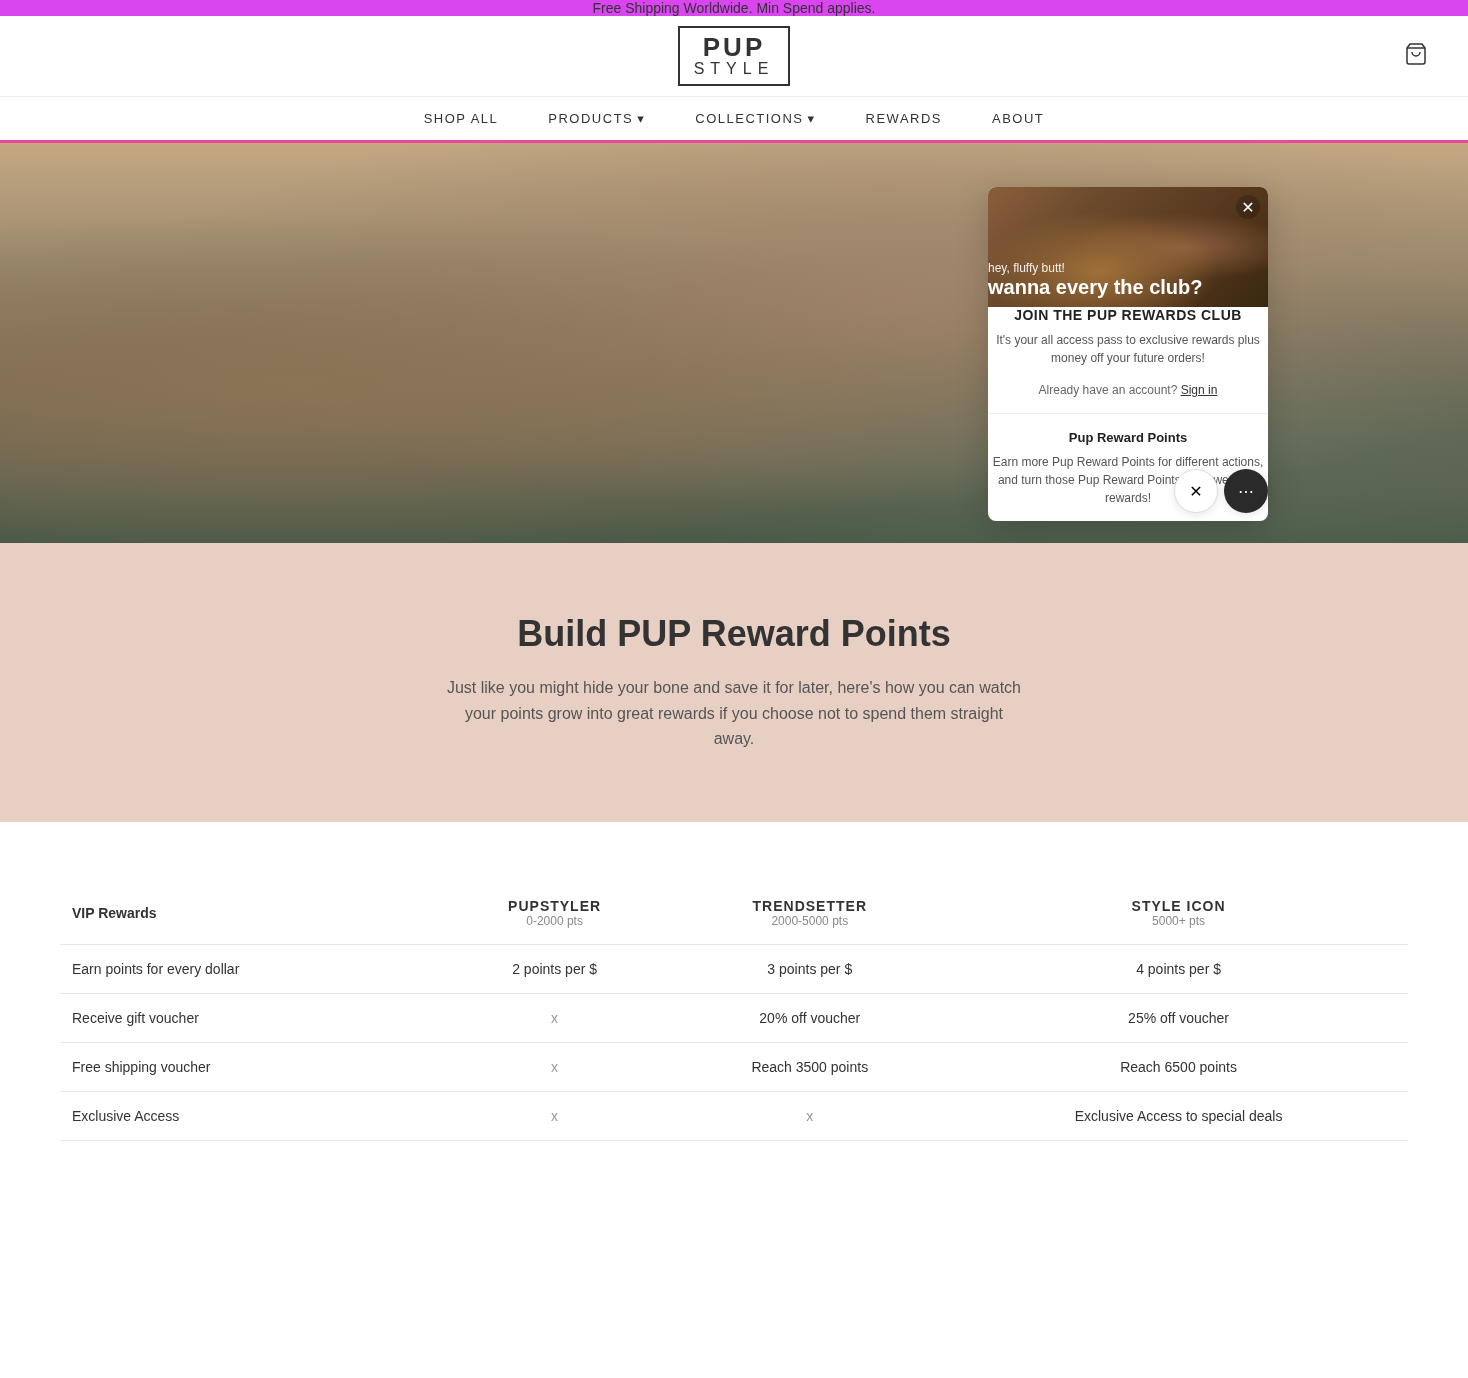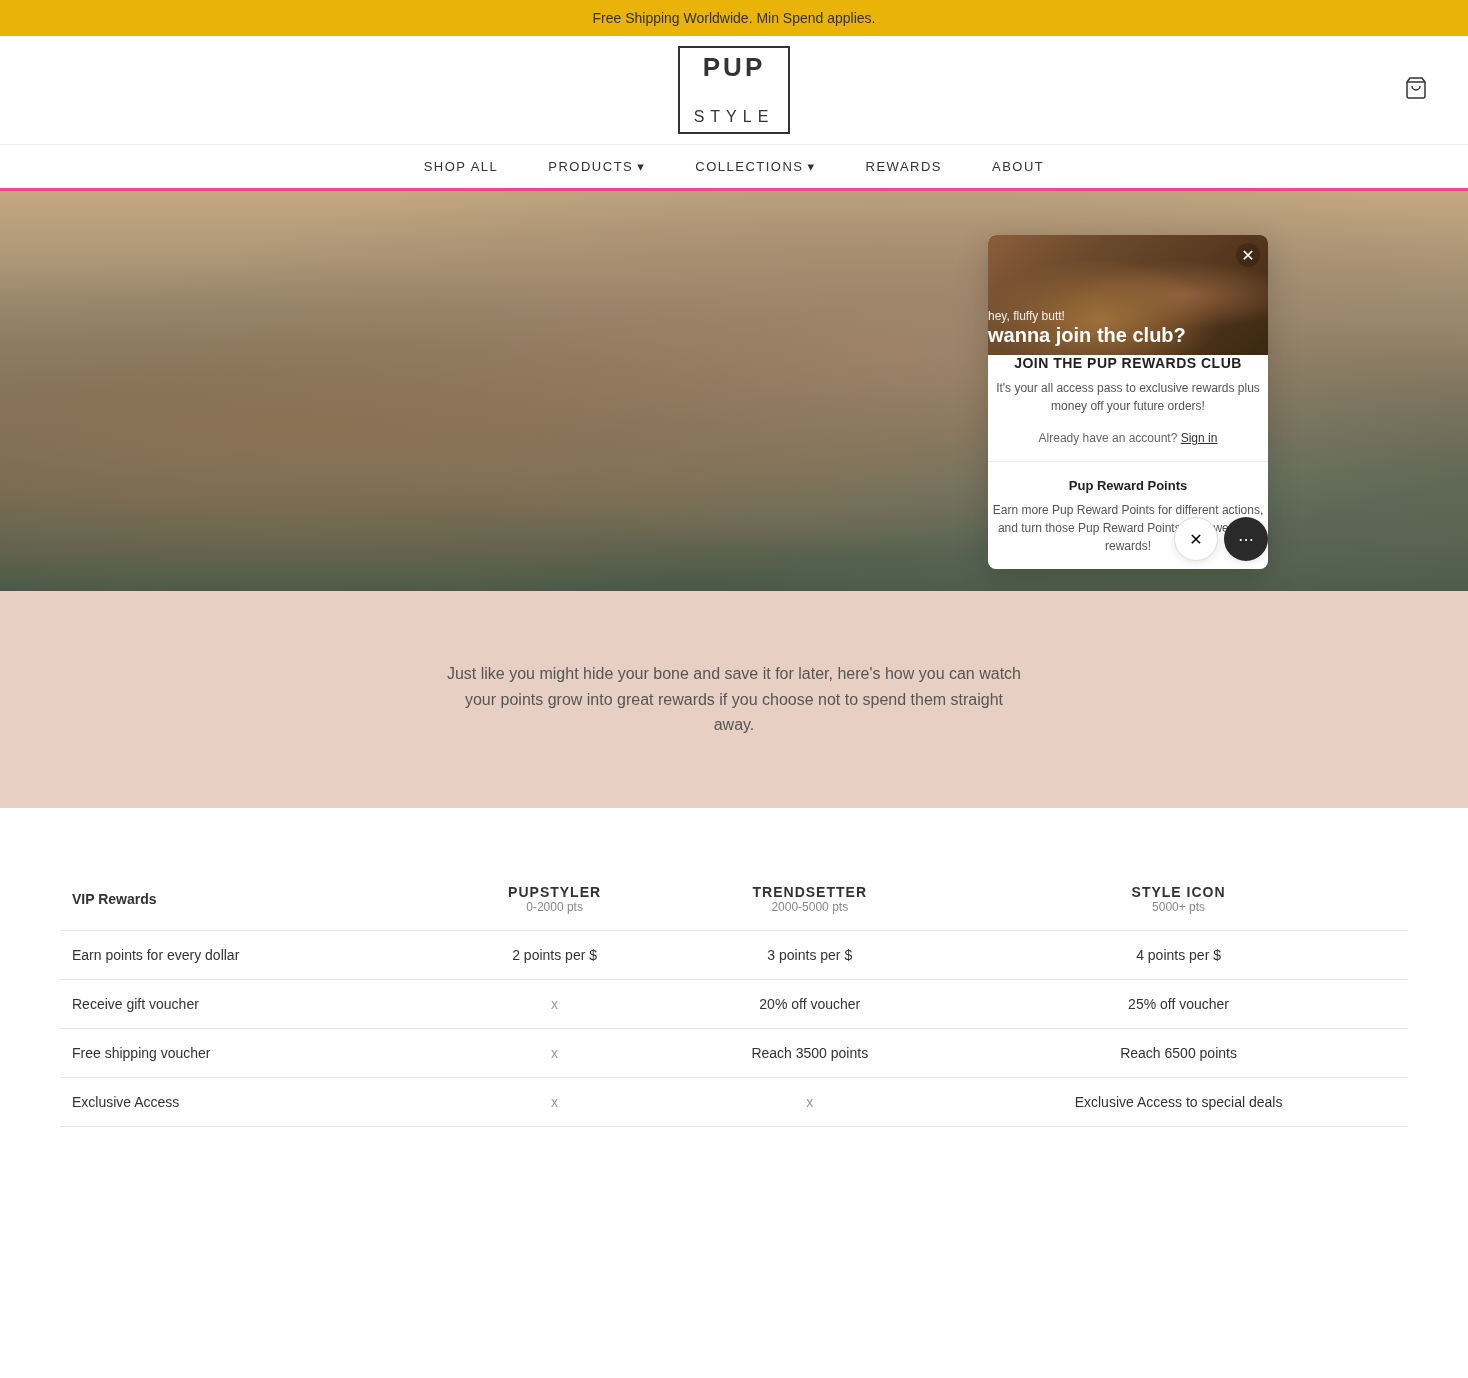--- a/index.html
+++ b/index.html
@@ -1,42 +1,40 @@
 <!DOCTYPE html>
 <html><head>
   <meta charset="utf-8">
   <style>
     * { box-sizing: border-box; margin: 0; padding: 0; }
     body { font-family: -apple-system, BlinkMacSystemFont, 'Segoe UI', Arial, sans-serif; background: #fff; overflow-x: hidden; }
 
     
     .announcement-bar {
-      background: #eab308;
-      text-align: center;
-      padding: 10px;
+      background: #d946ef;
+      text-align: center;
       font-size: 14px;
       color: #333;
     }
 
     
     .header {
       display: flex;
       align-items: center;
       justify-content: center;
       padding: 10px 40px;
       background: #fff;
       position: relative;
     }
     .logo-container {
       display: flex;
       flex-direction: column;
       align-items: center;
       border: 2px solid #333;
       padding: 6px 14px;
-      gap: 28px;
     }
     .logo-pup {
       font-size: 26px;
       font-weight: 900;
       letter-spacing: 3px;
       line-height: 1;
       color: #333;
     }
     .logo-style {
       font-size: 16px;
@@ -339,21 +337,21 @@
   </span>
 </nav>
 
 <div class="hero">
   <div class="hero-bg"></div>
 
   <div class="rewards-popup">
     <div class="popup-hero-img">
       <div class="popup-hero-text">
         <div class="popup-hey">hey, fluffy butt!</div>
-        <div class="popup-wanna">wanna join the club?</div>
+        <div class="popup-wanna">wanna every the club?</div>
       </div>
       <button class="close-popup">
         <span>✕</span>
       </button>
     </div>
 
     <div class="popup-body">
       <div class="popup-title">JOIN THE PUP REWARDS CLUB</div>
       <div class="popup-desc">It's your all access pass to exclusive rewards plus money off your future orders!</div>
 
@@ -375,20 +373,21 @@
     <button class="float-btn">
       <span>✕</span>
     </button>
     <button class="float-btn float-btn-dark">
       <span>⋯</span>
     </button>
   </div>
 </div>
 
 <section class="build-section">
+  <h2 class="build-title">Build PUP Reward Points</h2>
   <p class="build-desc">Just like you might hide your bone and save it for later, here's how you can watch your points grow into great rewards if you choose not to spend them straight away.</p>
 </section>
 
 <section class="vip-section">
   <table class="vip-table">
     <thead>
       <tr>
         <th class="vip-header-left">VIP Rewards</th>
         <th>
           <div class="col-header-title">PUPSTYLER</div>

